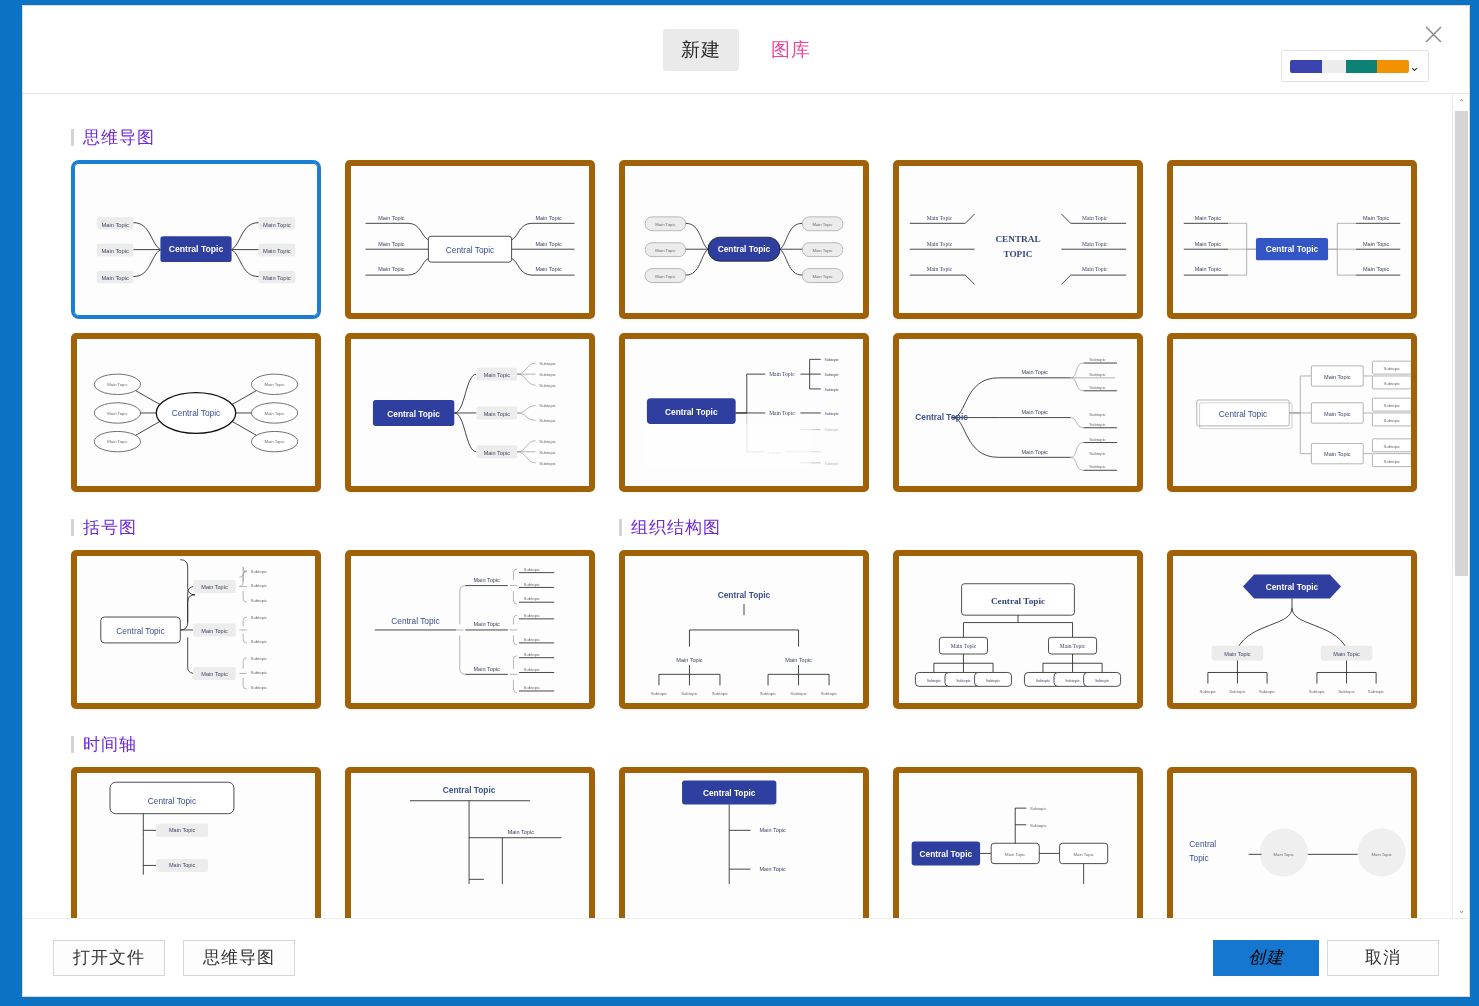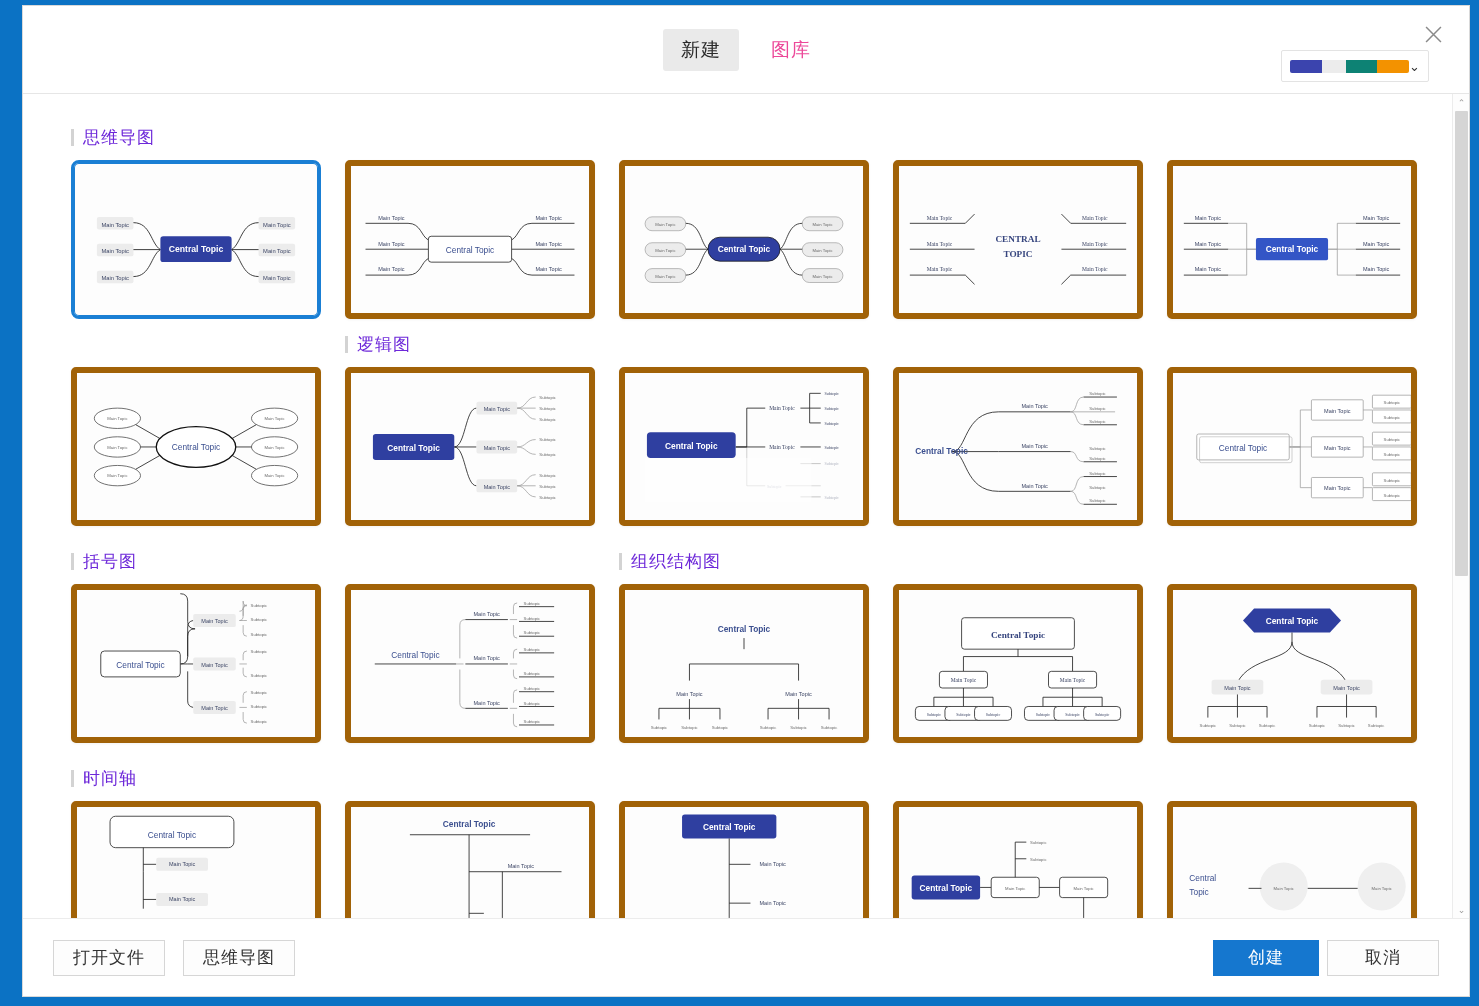--- a/index.html
+++ b/index.html
@@ -94,21 +94,21 @@
   
   .footer {
     height:78px; flex:0 0 78px; border-top:1px solid #ececec; background:#fff;
     display:flex; align-items:center; padding:0 30px; justify-content:space-between;
   }
   .fbtn {
     min-width:112px; height:36px; border:1px solid #d6d6d6; background:#fdfdfd;
     font-size:17px; color:#333; display:flex;align-items:center;justify-content:center;
     cursor:pointer; letter-spacing:1px;
   }
-  .fbtn.primary { background:#1577cf; border-color:#1577cf; color:#ffffff; min-width:106px; }
+  .fbtn.primary { background:#1577cf; border-color:#1577cf; color:#000000; min-width:106px;font-style:italic; }
   .fgroup { display:flex; gap:18px; }
   .fgroup.right { gap:8px; }
 </style>
 </head>
 <body>
 
 <div class="window">
 
   <div class="header">
     <div class="tabs">
@@ -244,21 +244,20 @@
             <text class="t-main" x="34" y="58" text-anchor="middle">Main Topic</text>
             <text class="t-main" x="34" y="86" text-anchor="middle">Main Topic</text>
             <text class="t-main" x="34" y="114" text-anchor="middle">Main Topic</text>
             <text class="t-main" x="216" y="58" text-anchor="middle">Main Topic</text>
             <text class="t-main" x="216" y="86" text-anchor="middle">Main Topic</text>
             <text class="t-main" x="216" y="114" text-anchor="middle">Main Topic</text>
           </svg>
         </div>
       </div>
 
-      <div class="sec-head" style="margin-left:274px">逻辑图</div>
       <div class="row">
 
         <div class="card">
           <svg viewBox="0 0 250 159">
             <ellipse cx="40" cy="49" rx="25" ry="11" fill="#fff" stroke="#555" stroke-width=".9"></ellipse>
             <ellipse cx="40" cy="80" rx="25" ry="11" fill="#fff" stroke="#555" stroke-width=".9"></ellipse>
             <ellipse cx="40" cy="111" rx="25" ry="11" fill="#fff" stroke="#555" stroke-width=".9"></ellipse>
             <ellipse cx="210" cy="49" rx="25" ry="11" fill="#fff" stroke="#555" stroke-width=".9"></ellipse>
             <ellipse cx="210" cy="80" rx="25" ry="11" fill="#fff" stroke="#555" stroke-width=".9"></ellipse>
             <ellipse cx="210" cy="111" rx="25" ry="11" fill="#fff" stroke="#555" stroke-width=".9"></ellipse>

